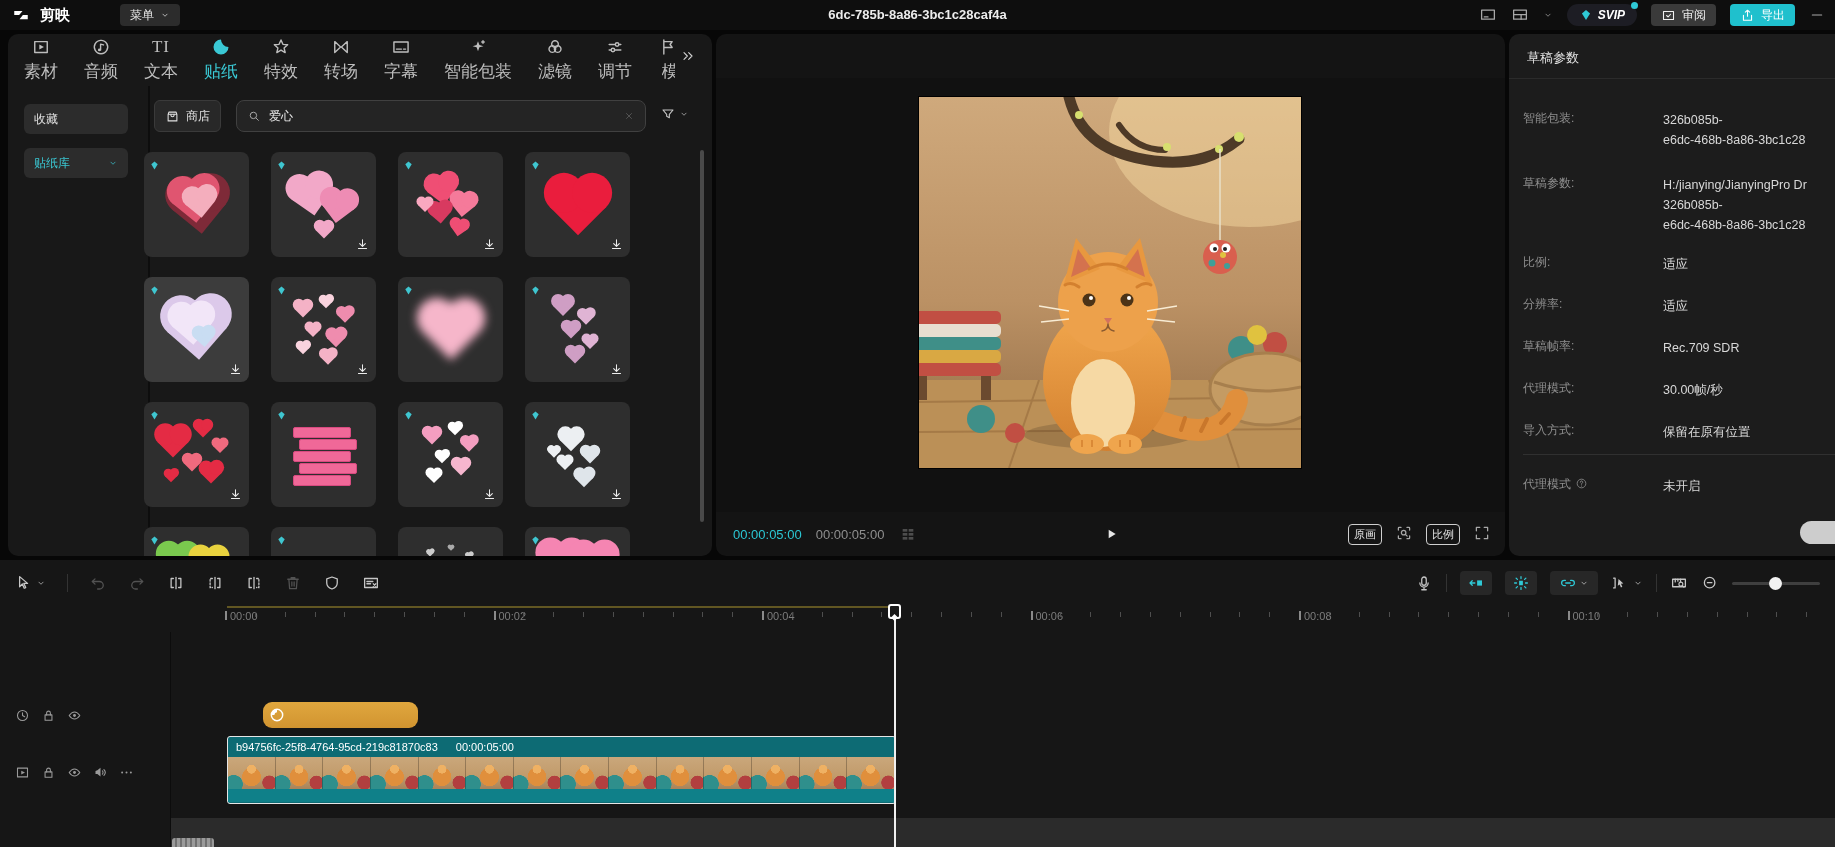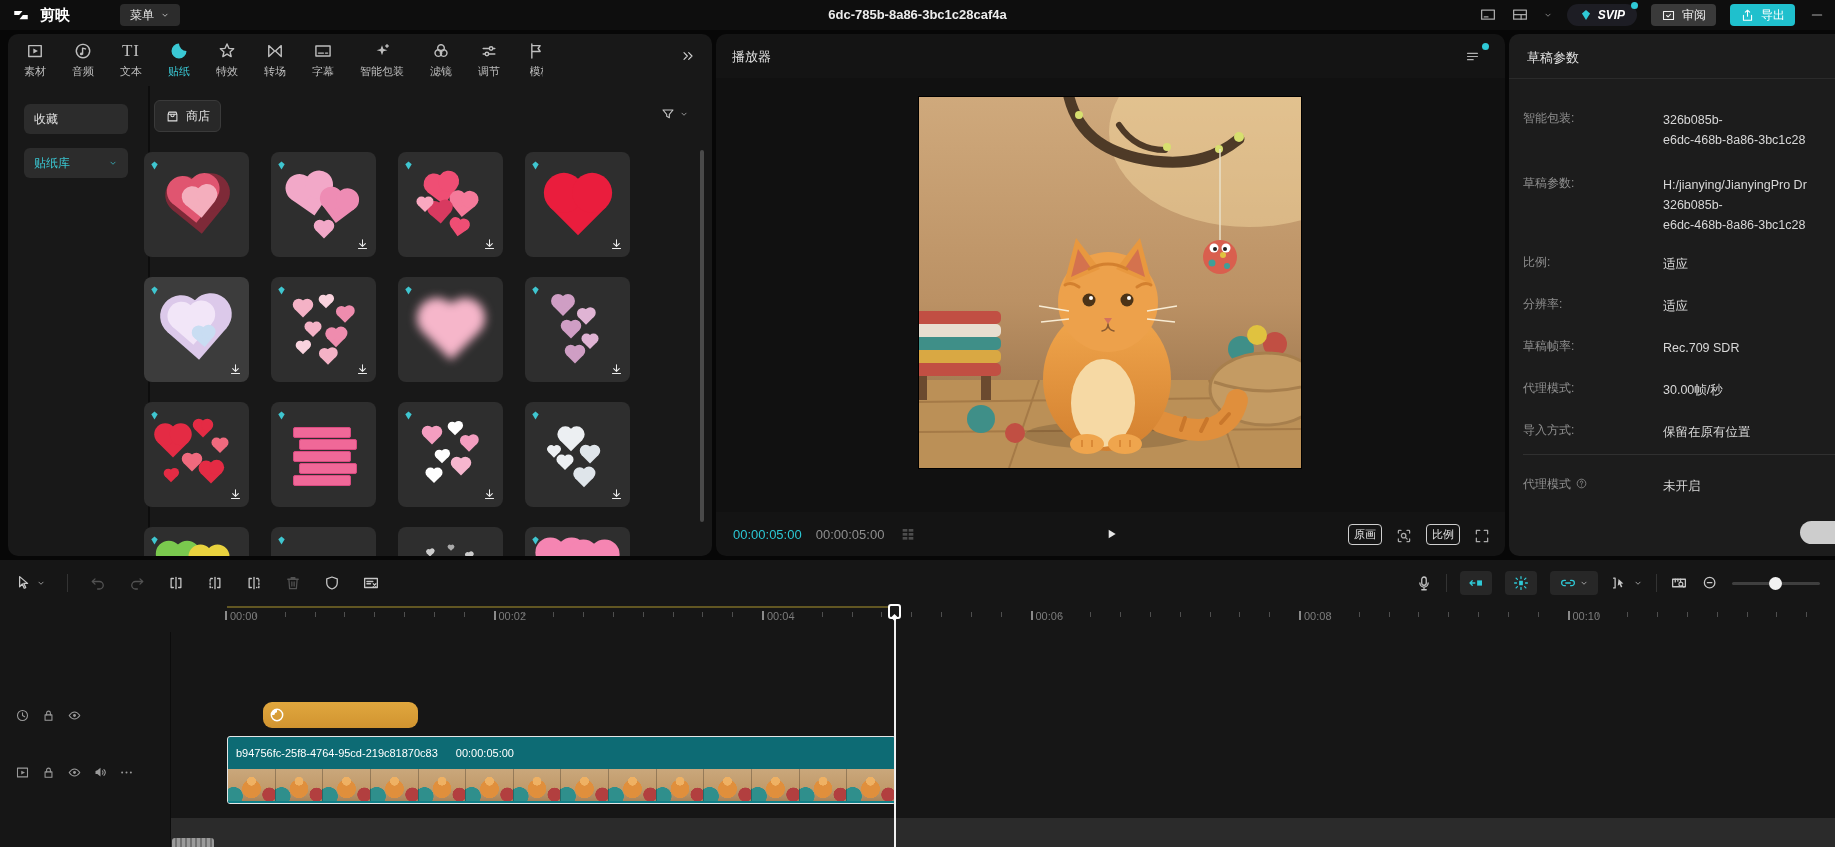--- a/index.html
+++ b/index.html
@@ -26,21 +26,21 @@
 
   
   .panel{position:absolute;background:#181818;border-radius:10px;overflow:hidden}
   #left-panel{left:8px;top:34px;width:704px;height:522px}
   #player-panel{left:716px;top:34px;width:789px;height:522px;background:#141414}
   #draft-panel{left:1509px;top:34px;width:326px;height:522px;background:#1c1c1c;border-top-right-radius:0;border-bottom-right-radius:0}
 
   
   #tabs{display:flex;align-items:center;gap:26px;height:52px;padding-left:16px;position:relative}
   .tab{display:flex;flex-direction:column;align-items:center;gap:3px;color:#bdbdbd;cursor:default}
-  .tab .lbl{font-size:11px;white-space:nowrap}
+  .tab .lbl{font-size:17px;white-space:nowrap}
   .tab.active{color:#3ac8d4}
   .tab.partial .lbl{max-width:13px;overflow:hidden}
   #tabs-more{position:absolute;right:16px;top:14px;color:#cfcfcf}
   .side-btn{position:absolute;left:16px;width:104px;height:30px;background:#2c2c2c;border:none;border-radius:6px;display:flex;align-items:center;justify-content:space-between;padding:0 10px;font-size:12px;color:#e0e0e0;font-family:inherit}
   #fav-btn{top:70px}
   #lib-btn{top:114px;color:#3ac8d4}
   #side-divider{position:absolute;left:140px;top:52px;bottom:0;width:2px;background:#0d0d0d}
   #shop-btn{position:absolute;left:146px;top:66px;height:32px;display:flex;align-items:center;gap:6px;background:#282828;border:1px solid #3a3a3a;border-radius:6px;padding:0 10px;color:#e0e0e0;font-size:12px;font-family:inherit}
   #search-box{position:absolute;left:228px;top:66px;width:410px;height:32px;background:#242424;border:1px solid #404040;border-radius:8px;display:flex;align-items:center;gap:6px;padding:0 10px;box-sizing:border-box}
   #search-box input{flex:1;background:transparent;border:none;outline:none;color:#e8e8e8;font-size:12px;font-family:inherit}
@@ -63,21 +63,21 @@
   #player-title{position:absolute;left:16px;top:14px;font-size:13px;color:#e2e2e2}
   #player-menu{position:absolute;right:24px;top:14px;width:17px;height:17px;color:#b0b0b0}
   #player-dot{position:absolute;right:16px;top:9px;width:7px;height:7px;border-radius:50%;background:#2fc9d6}
   #stage{position:absolute;left:0;top:44px;right:0;bottom:44px;background:#111}
   #preview{position:absolute;left:203px;top:19px;width:382px;height:371px;box-shadow:0 0 0 1px #000}
   #player-controls{position:absolute;left:0;bottom:0;right:0;height:44px;display:flex;align-items:center}
   #tc-current{margin-left:17px;font-size:13px;color:#2bc7d4}
   #tc-total{margin-left:14px;font-size:13px;color:#8f8f8f}
   #frames-ic{margin-left:16px;color:#4d4d4d}
   #play-btn{position:absolute;left:50%;transform:translateX(-50%);width:16px;height:16px;color:#e6e6e6}
-  #pc-right{position:absolute;right:14px;display:flex;align-items:flex-end;gap:13px}
+  #pc-right{position:absolute;right:14px;display:flex;align-items:flex-start;gap:13px}
   .chipbtn{border:1.5px solid #cfcfcf;border-radius:4px;color:#e4e4e4;background:transparent;font-size:11px;padding:2px 5px;font-family:inherit}
 
   
   #draft-title{position:absolute;left:18px;top:15px;font-size:13px;color:#e4e4e4}
   #draft-hdiv{position:absolute;left:0;top:44px;right:0;height:1px;background:#2b2b2b}
   .frow{position:absolute;left:14px;right:0}
   .flabel{position:absolute;left:0;top:0;font-size:12px;color:#8e8e8e;white-space:nowrap}
   .fvalue{position:absolute;left:140px;top:0;font-size:12.5px;color:#d8d8d8;line-height:20px;white-space:nowrap}
   #fdiv2{position:absolute;left:14px;right:0;top:420px;height:1px;background:#303030}
   #proxy-row{top:442px}
@@ -100,21 +100,21 @@
   #ruler-range{position:absolute;left:227px;top:0;width:669px;height:2px;background:#6e6124;opacity:.85}
   .tick{position:absolute;top:6px;width:1px;height:5px;background:#4e4e4e}
   .tickL{position:absolute;top:5px;width:2px;height:9px;background:#8a8a8a}
   .tickTxt{position:absolute;top:4px;font-size:11px;color:#7d7d7d;white-space:nowrap}
   #gutter-div{position:absolute;left:170px;top:72px;bottom:0;width:1px;background:#0c0c0c}
   .trk-icons{position:absolute;left:0;display:flex;gap:11px;padding-left:15px;color:#9a9a9a}
   #trk1{top:148px}
   #trk2{top:205px}
   #clip-sticker{position:absolute;left:263px;top:142px;width:155px;height:26px;border-radius:9px;background:linear-gradient(180deg,#e0a73e,#d19430);display:flex;align-items:center;padding-left:6px;box-sizing:border-box;color:#fff}
   #clip-video{position:absolute;left:227px;top:176px;width:669px;height:68px;border:1.5px solid #e6e6e6;border-radius:3px;overflow:hidden;background:#0d6b74;box-sizing:border-box}
-  #clip-title{height:32px;display:flex;align-items:center;gap:18px;padding-left:8px;font-size:11px;color:#fff;white-space:nowrap}
+  #clip-title{height:20px;display:flex;align-items:center;gap:18px;padding-left:8px;font-size:11px;color:#fff;white-space:nowrap}
   #filmstrip{display:flex;height:32px}
   .frame{flex:1;border-right:1px solid rgba(0,0,0,.25);background:
     radial-gradient(circle at 50% 38%, #efb163 0 14%, rgba(0,0,0,0) 15%),
     radial-gradient(circle at 50% 62%, #e08f3c 0 30%, rgba(0,0,0,0) 31%),
     radial-gradient(circle at 12% 85%, #2f8f8c 0 18%, rgba(0,0,0,0) 19%),
     radial-gradient(circle at 88% 80%, #b23f3f 0 14%, rgba(0,0,0,0) 15%),
     linear-gradient(180deg,#caa77b 0%,#c19b6b 60%,#a8835a 100%)}
   #clip-audio{height:13px;background:#0f8089}
   #lane3{position:absolute;left:171px;right:0;top:258px;height:29px;background:#2b2b2b}
   #lane3-frag{position:absolute;left:172px;top:278px;width:42px;height:9px;border-radius:3px 3px 0 0;background:repeating-linear-gradient(90deg,#9a9a9a 0 3px,#707070 3px 5px)}
@@ -314,20 +314,34 @@
     <div id="side-divider"></div>
     <button id="shop-btn">
       <span class="ic i15">
           <svg viewBox="0 0 24 24">
             <path d="M5 8.5l1.2-3.5h11.6L19 8.5M5 8.5v10.5h14V8.5M5 8.5h14" fill="none" stroke="currentColor" stroke-width="1.7" stroke-linecap="round" stroke-linejoin="round"></path>
             <path d="M9.5 8.5v1.5a2.5 2.5 0 0 0 5 0V8.5" fill="none" stroke="currentColor" stroke-width="1.7" stroke-linecap="round" stroke-linejoin="round"></path>
           </svg>
         </span>
       <span>商店</span>
     </button>
+    <div id="search-box">
+      <span class="ic i14 dim">
+          <svg viewBox="0 0 24 24">
+            <circle cx="11" cy="11" r="5.5" fill="none" stroke="currentColor" stroke-width="1.7"></circle>
+            <path d="M15.5 15.5l4 4" fill="none" stroke="currentColor" stroke-width="1.7" stroke-linecap="round" stroke-linejoin="round"></path>
+          </svg>
+        </span>
+      <input value="爱心" style="">
+      <span class="ic i12" style="color:#5c5c5c">
+          <svg viewBox="0 0 24 24">
+            <path d="M7 7l10 10M17 7L7 17" fill="none" stroke="currentColor" stroke-width="1.7" stroke-linecap="round" stroke-linejoin="round"></path>
+          </svg>
+        </span>
+    </div>
     <div id="filter-group">
       <span class="ic i16">
           <svg viewBox="0 0 24 24">
             <path d="M4.5 6h15l-5.5 6.5v5l-4-2v-3z" fill="none" stroke="currentColor" stroke-width="1.7" stroke-linecap="round" stroke-linejoin="round"></path>
           </svg>
         </span>
       <span class="ic i10">
           <svg viewBox="0 0 24 24">
             <path d="M7 10l5 5 5-5" fill="none" stroke="currentColor" stroke-width="1.7" stroke-linecap="round" stroke-linejoin="round"></path>
           </svg>
@@ -597,29 +611,20 @@
           </span>
           <span class="heart" style="left: 66%; top: 36%; transform: translate(-50%, -50%);">
             <i style="--s: 30px; --c: #f585b2; --r: 0deg;"></i>
           </span>
         </div>
       </div>
     <div id="lp-scroll"></div>
   </section>
 
   <section class="panel" id="player-panel">
-    <div id="player-header">
-      <span id="player-title">播放器</span>
-      <span id="player-menu" class="ic">
-          <svg viewBox="0 0 24 24">
-            <path d="M5 7.5h14M5 12h14M5 16.5h8" fill="none" stroke="currentColor" stroke-width="1.7" stroke-linecap="round" stroke-linejoin="round"></path>
-          </svg>
-        </span>
-      <span id="player-dot"></span>
-    </div>
     <div id="stage">
       <div id="preview">
         <svg viewBox="0 0 382 371" width="382" height="371">
           <defs>
             <linearGradient id="bgg" x1="0" y1="0" x2="0" y2="1">
               <stop offset="0" stop-color="#cfa97c"></stop>
                 <stop offset="0.55" stop-color="#bb9164"></stop>
                 <stop offset="1" stop-color="#8f6a44"></stop>
             </linearGradient>
             <linearGradient id="catg" x1="0" y1="0" x2="0" y2="1">

